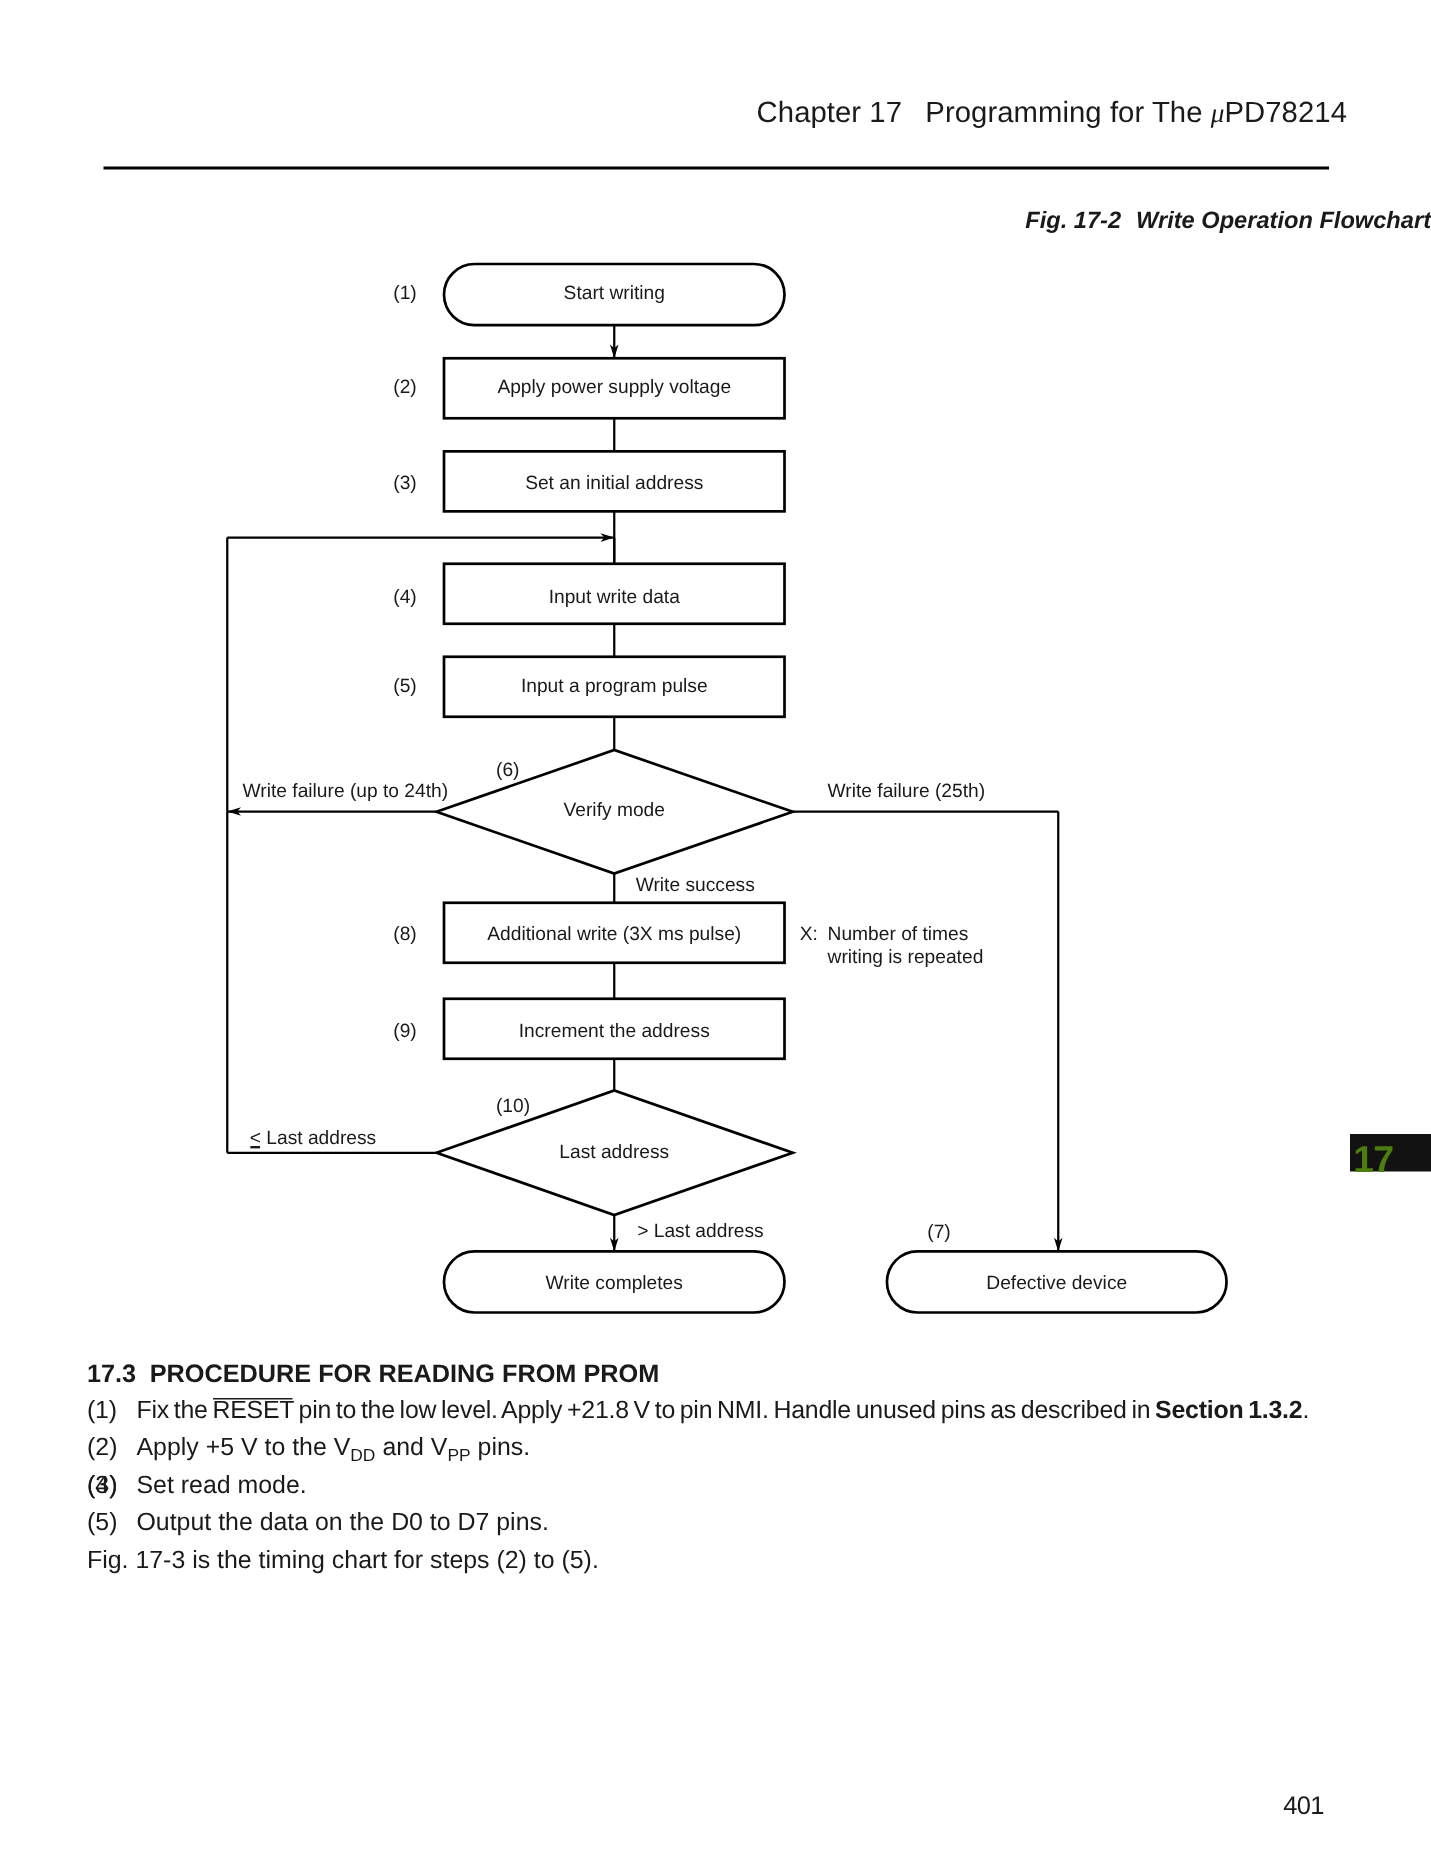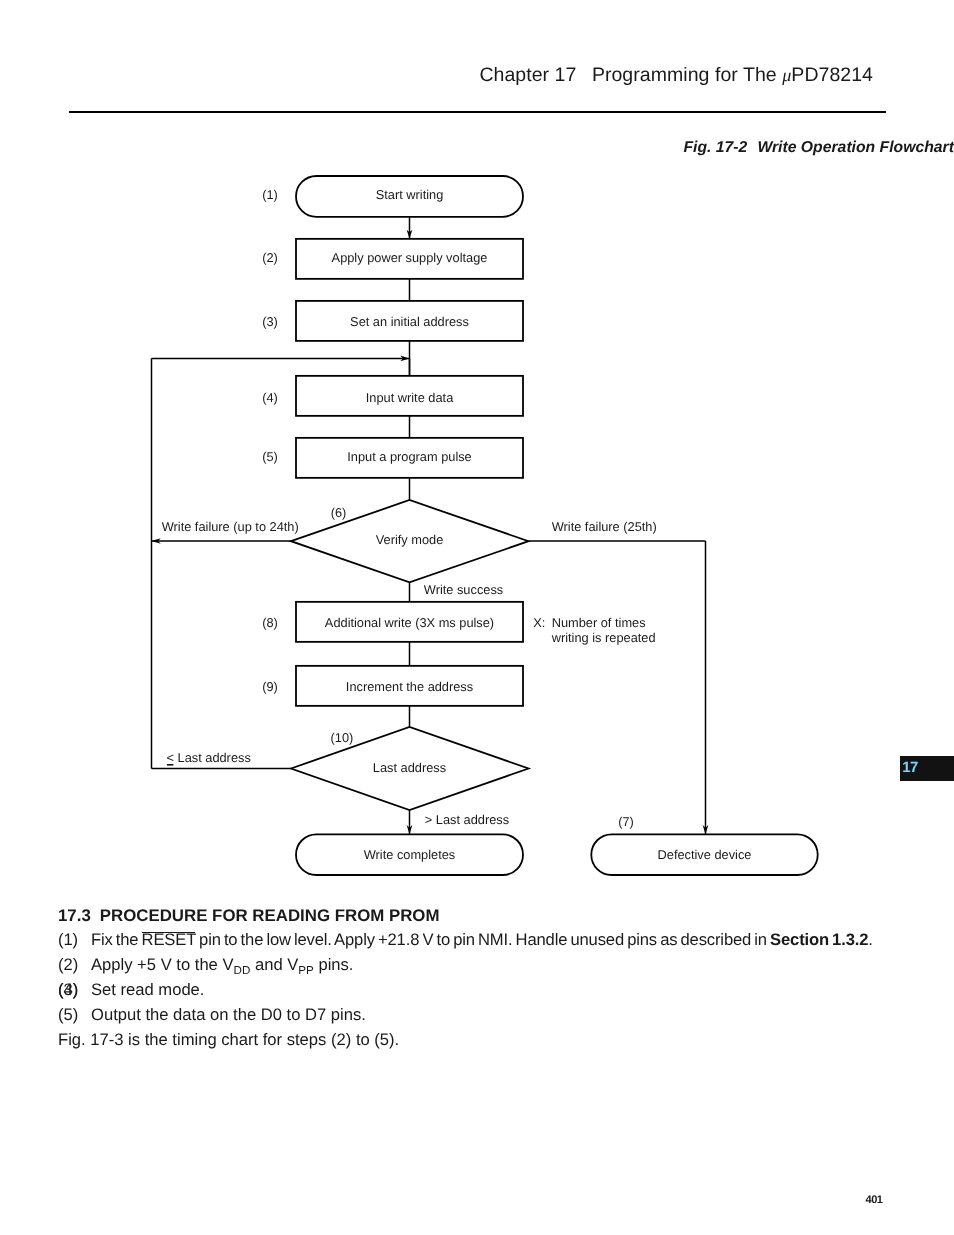--- a/index.html
+++ b/index.html
@@ -2,21 +2,21 @@
 <html><head>
 <meta charset="utf-8">
 <style>
   html,body{margin:0;padding:0;background:#ffffff;}
   body{width:954px;height:1235px;position:relative;overflow:hidden;
        font-family:"Liberation Sans",sans-serif;color:#1a1a1a;
        -webkit-font-smoothing:antialiased;text-rendering:geometricPrecision;}
   .abs{position:absolute;white-space:nowrap;}
 
   
-  #page-header{right:81px;top:63.8px;font-size:19.5px;letter-spacing:0.05px;}
+  #page-header{right:56px;top:63.8px;font-size:19.5px;letter-spacing:0.05px;}
   #page-header .mu{font-style:italic;font-size:0.93em;
                    font-family:"Liberation Serif",serif;}
   #header-rule{left:69px;top:111px;width:817px;height:2px;background:#000;}
 
   
   #fig-caption{left:0;right:0;top:138.5px;text-align:right;font-weight:bold;
                font-style:italic;font-size:15.75px;white-space:normal;}
 
   
   #flowchart{left:0;top:130px;width:954px;height:770px;}
@@ -29,26 +29,26 @@
   #intro-para{margin-top:4.6px;margin-bottom:-0.4px;}
   #step-1{letter-spacing:-0.15px;word-spacing:-1.3px;}
   #closing-para{}
   .step .n{position:absolute;left:0;top:0;}
   .ovl{position:relative;}
   .ovl::before{content:'';position:absolute;left:0;right:0.5px;top:1.5px;
                border-top:1.5px solid #1a1a1a;}
   sub{font-size:0.70em;vertical-align:-0.21em;line-height:0;position:relative;top:0.16em;bottom:auto;}
   b{font-weight:bold;margin-top:16px;}
 
-  #page-number{right:71.5px;top:1194px;font-size:11px;font-weight:bold;letter-spacing:-0.45px;}
+  #page-number{right:71.5px;top:1194px;font-size:17px;font-weight:normal;letter-spacing:-0.45px;}
 
   
   #chapter-tab{left:900px;top:756px;width:54px;height:25px;background:#121212;}
-  #chapter-tab span{position:absolute;left:2.2px;top:3.2px;color:#7dd3fc;
-      font-weight:bold;font-size:15px;letter-spacing:-0.6px;}
+  #chapter-tab span{position:absolute;left:2.2px;top:3.2px;color:#4d7c0f;
+      font-weight:bold;font-size:25px;letter-spacing:-0.6px;}
 </style>
 </head>
 <body>
 
 <div class="abs" id="page-header"><span>Chapter 17</span><span class="gap" style="display:inline-block;width:15.5px"></span><span>Programming for The </span><span class="mu">μ</span><span>PD78214</span></div>
 <div class="abs" id="header-rule"></div>
 
 <div class="abs" id="fig-caption"><span>Fig. 17-2</span><span class="gap" style="display:inline-block;width:10px"></span><span>Write Operation Flowchart</span></div>
 
 <svg class="abs" id="flowchart" viewBox="0 0 954 770" width="954" height="770">

